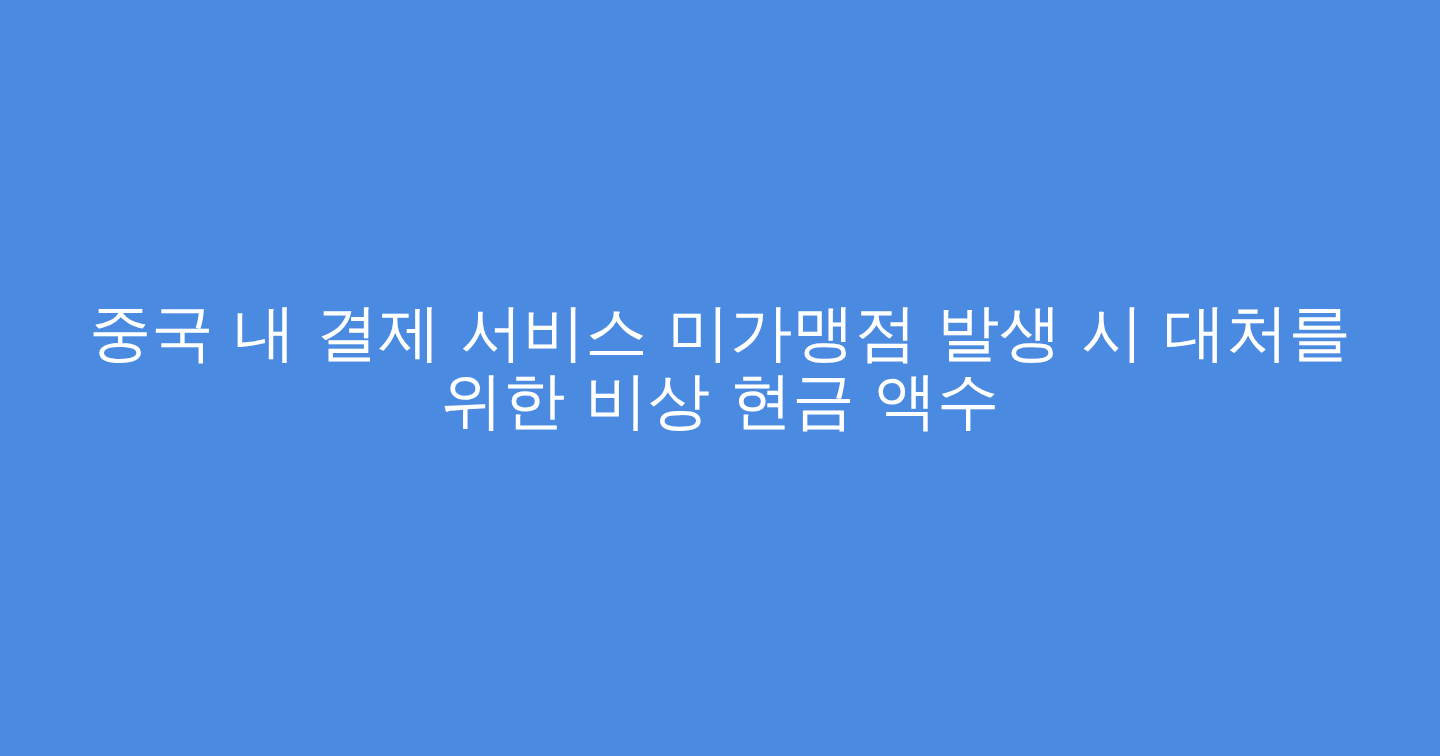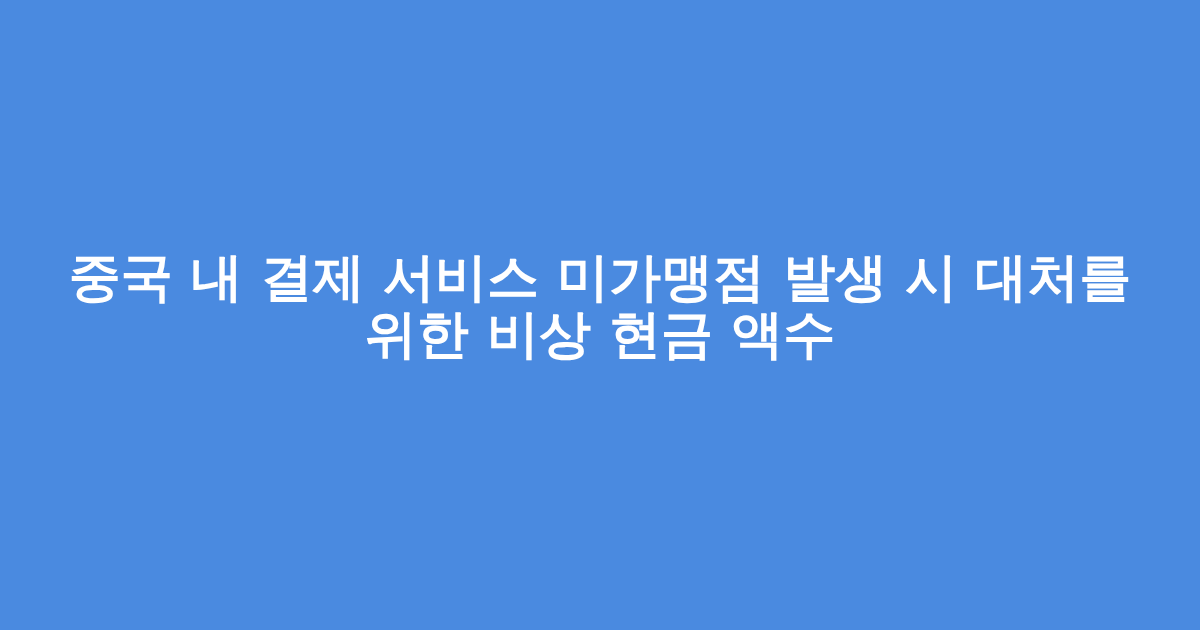--- a/index.html
+++ b/index.html
@@ -32,21 +32,21 @@
     margin: 0 auto;
     
     transform: translateY(-8px);
   }
 
   .headline {
     margin: 4px;
     padding: 0;
     font-family: "DejaVu Sans", "Liberation Sans", sans-serif;
     font-size: 52px;
-    font-weight: 700;
+    font-weight: 400;
     line-height: 57px;
     letter-spacing: 0px;
     color: #ffffff;
     text-align: center;
     word-break: keep-all;
     overflow-wrap: break-word;
     text-rendering: geometricPrecision;
   }
 </style>
 </head>

